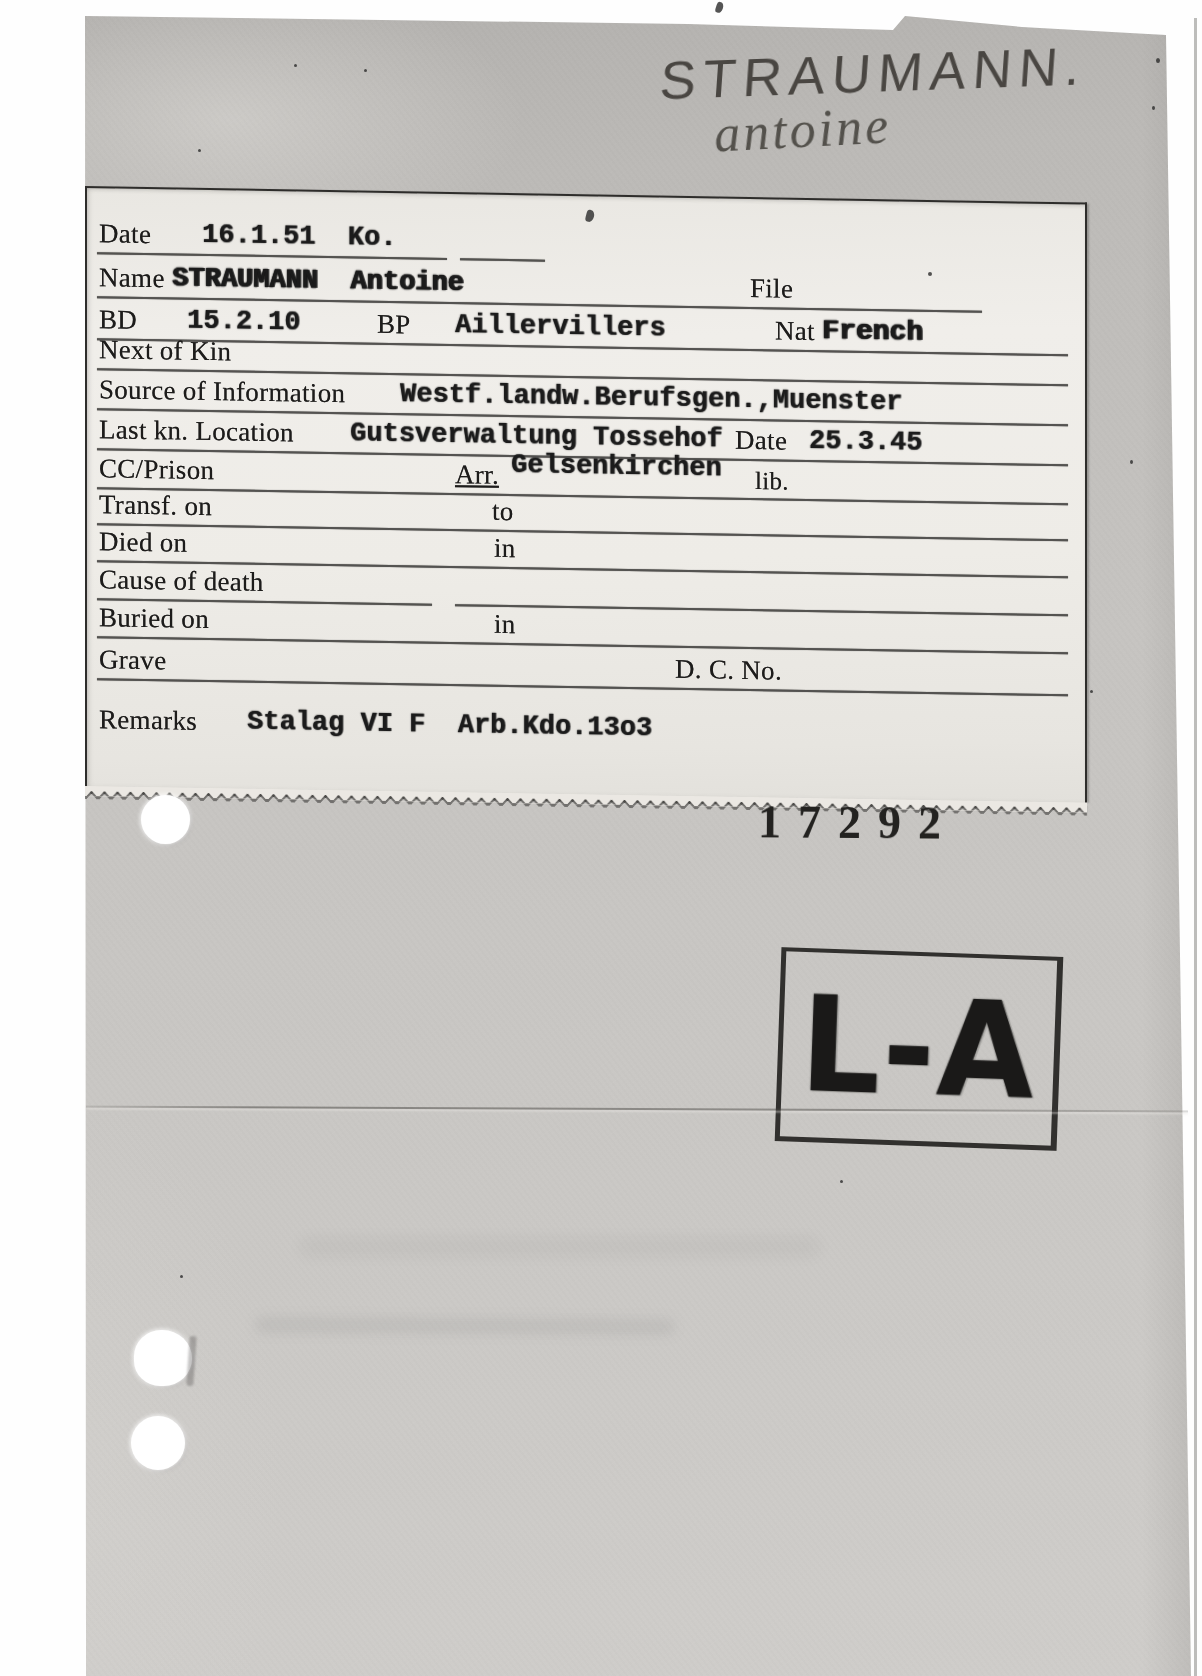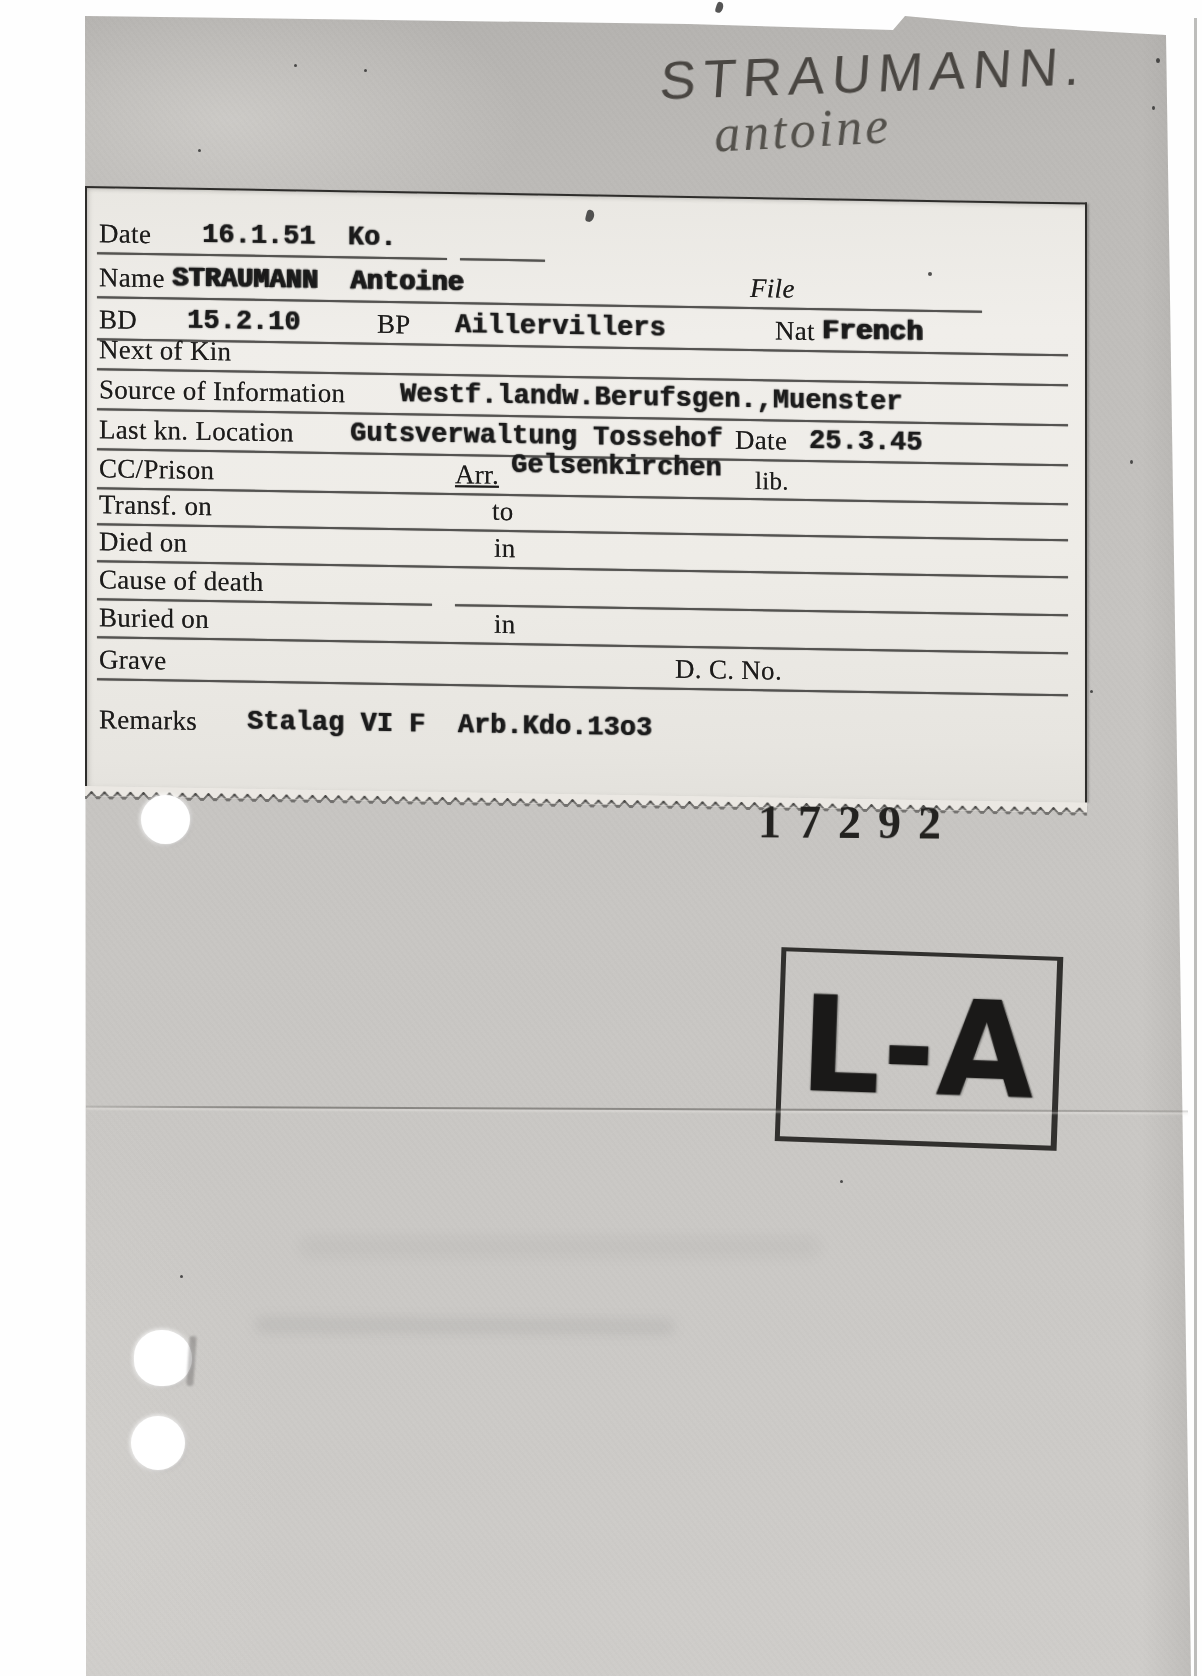--- a/index.html
+++ b/index.html
@@ -47,21 +47,21 @@
     text-shadow:0 0 .5px rgba(25,25,25,.7);white-space:pre;}
   .lbl{left:12px;}
   .typed{position:absolute;bottom:6px;font-family:"Liberation Mono",monospace;font-weight:bold;
     font-size:27px;color:#1b1b1b;white-space:pre;letter-spacing:0;
     text-shadow:0 0 1.5px rgba(25,25,25,.75),1px 0 .5px rgba(40,40,40,.5);filter:blur(.2px);}
   .typed.strong{text-shadow:0 0 2px rgba(15,15,15,.95),1.5px 0 0 rgba(30,30,30,.8),0 0 1px #111;}
 
   .r0{top:16px;height:50px;} .r0::before{right:auto;width:350px;} .r0::after{left:373px;width:85px;}
   .r0 .v1{left:115px;}
   .r1{top:66px;height:44px;} .r1::before{right:auto;width:885px;}
-  .r1 .v1{left:85px;} .r1 .l2{left:663px;font-style:italic;}
+  .r1 .v1{left:85px;} .r1 .l2{left:663px;}
   .r2{top:110px;height:42px;}
   .r2 .v1{left:100px;} .r2 .l2{left:290px;} .r2 .v2{left:368px;} .r2 .l3{left:688px;} .r2 .v3{left:735px;font-size:28px;}
   .r3{top:152px;height:30px;}
   .r4{top:182px;height:40px;} .r4 .v1{left:313px;}
   .r5{top:222px;height:40px;} .r5 .v1{left:263px;} .r5 .l2{left:648px;} .r5 .v2{left:722px;}
   .r6{top:262px;height:39px;} .r6 .l2{left:368px;text-decoration:underline;} .r6 .v1{left:424px;bottom:16px;} .r6 .l3{left:668px;font-size:25px;}
   .r7{top:301px;height:36px;} .r7 .l2{left:405px;font-family:Liberation Serif, serif;}
   .r8{top:337px;height:37px;} .r8 .l2{left:407px;}
   .r9{top:374px;height:38px;} .r9::before{right:auto;width:335px;} .r9::after{left:368px;right:9px;}
   .r10{top:412px;height:38px;} .r10 .l2{left:407px;}

